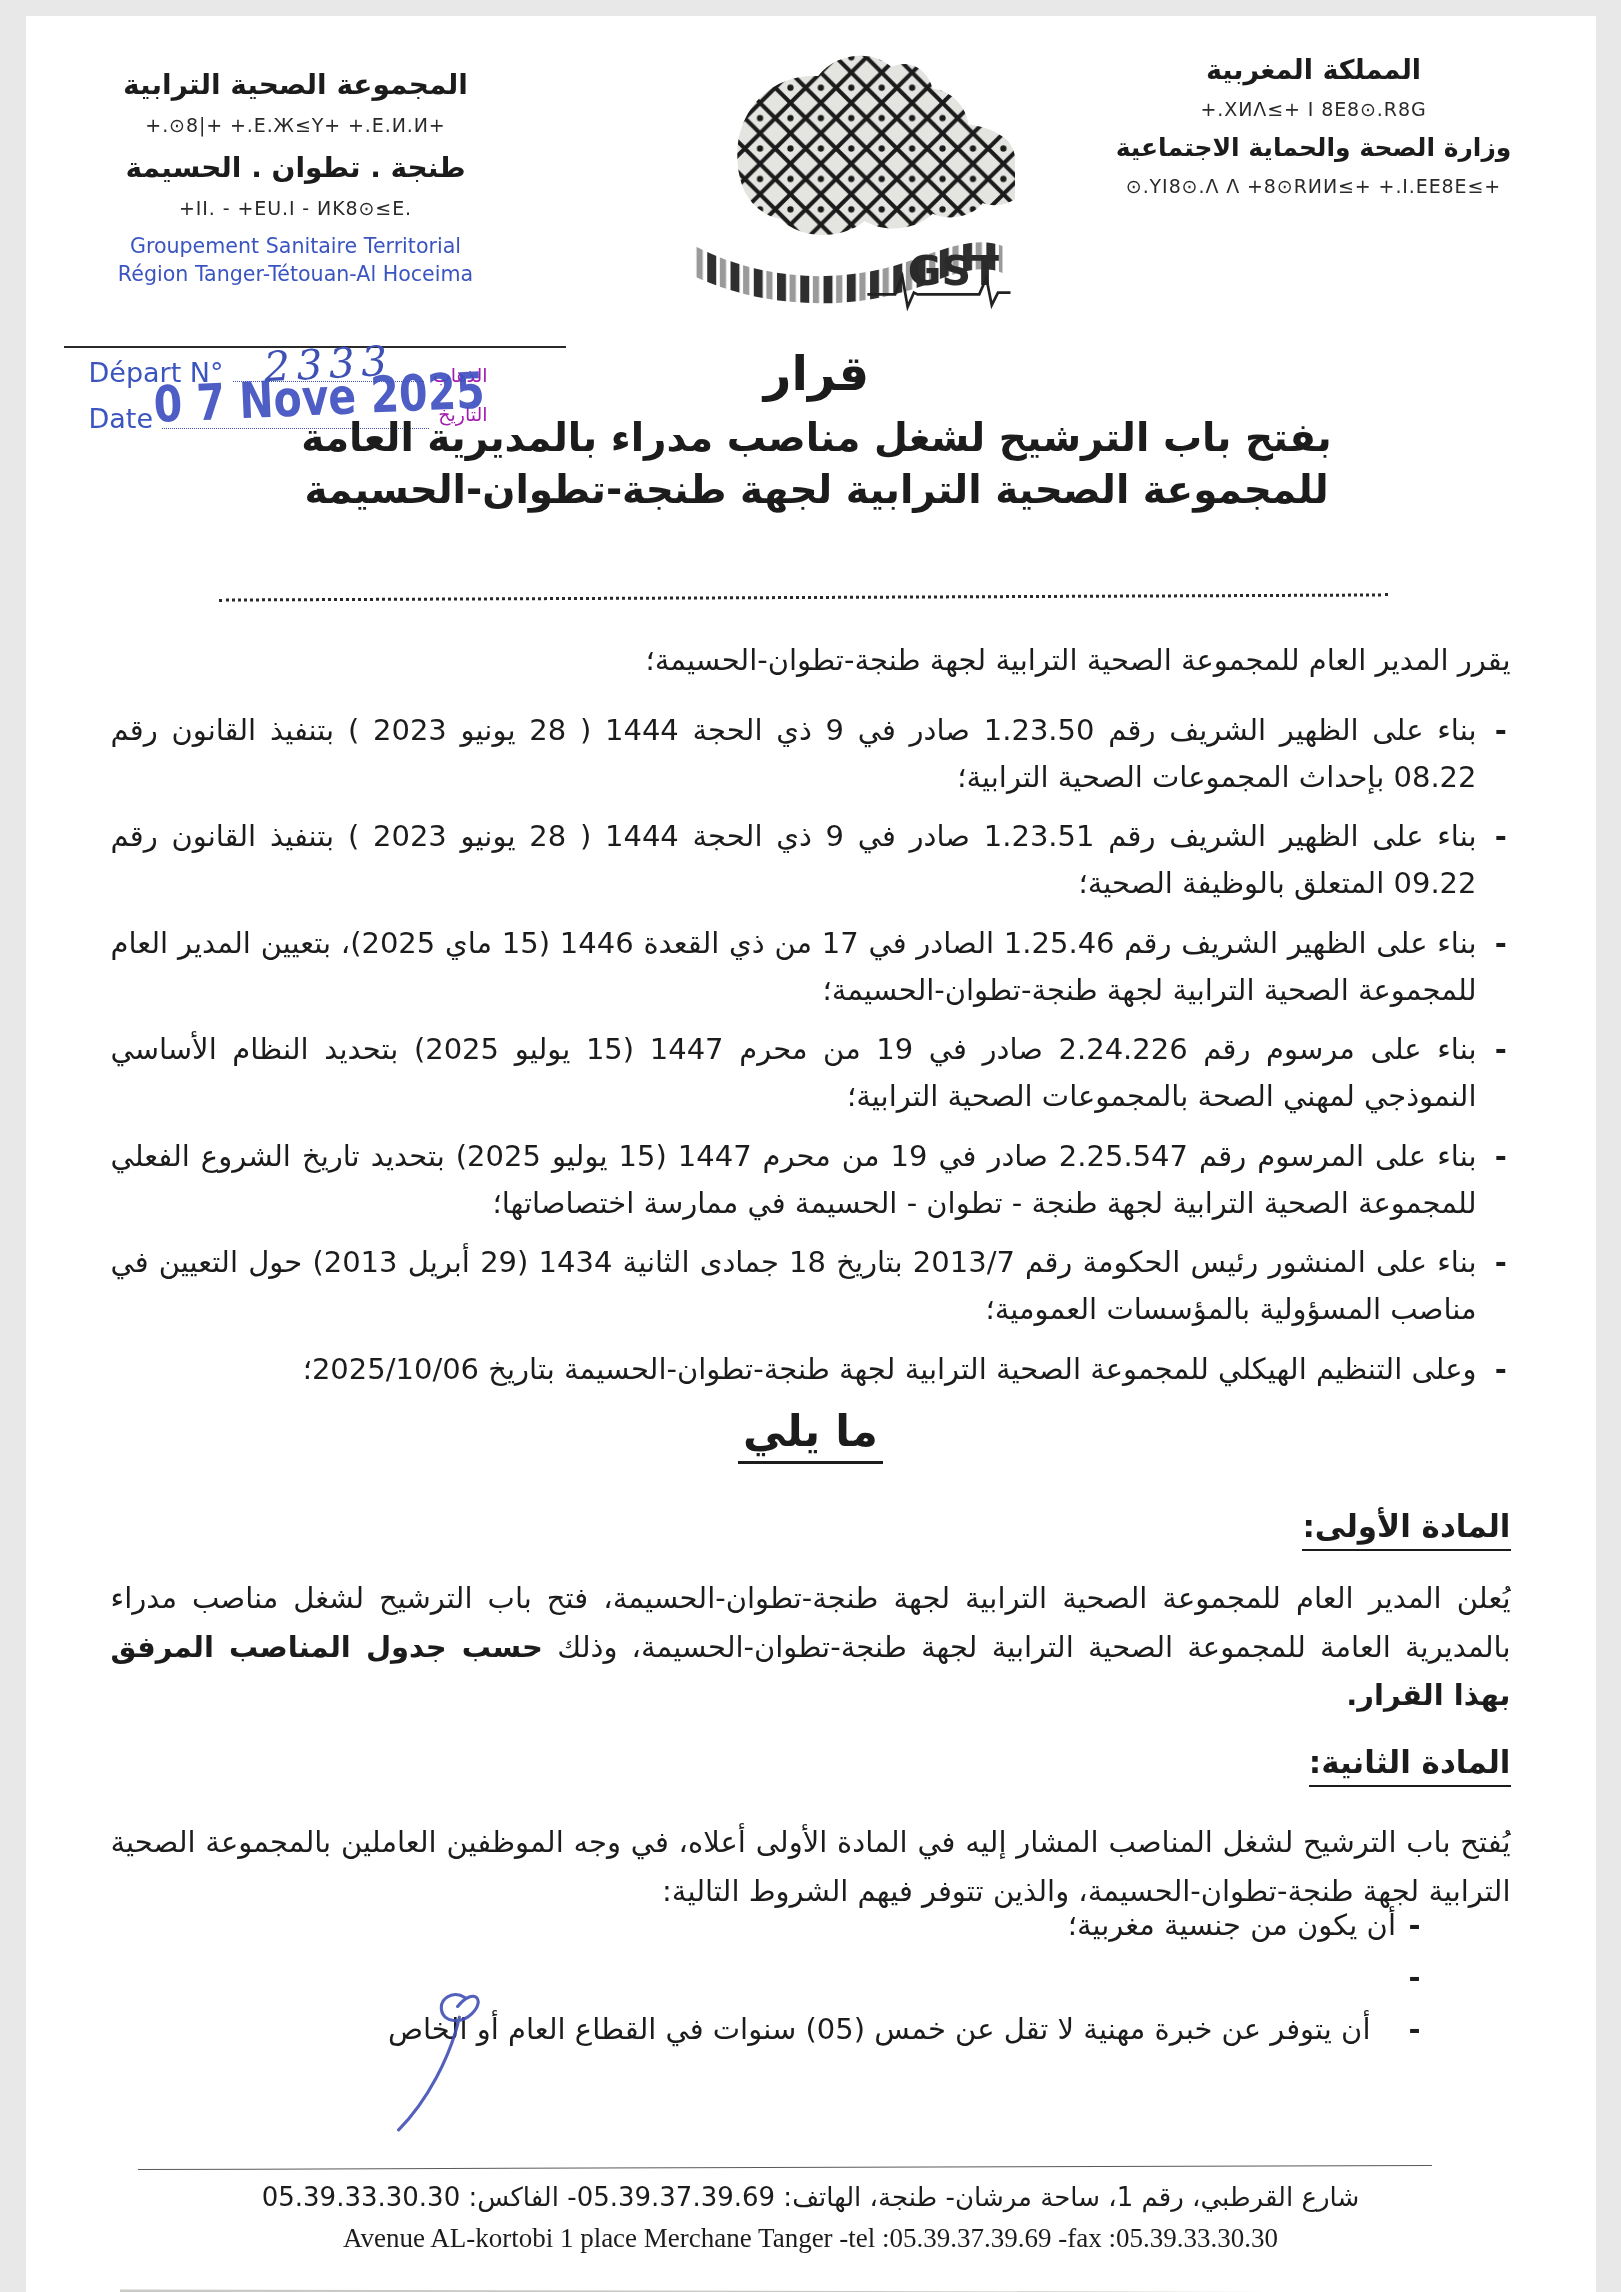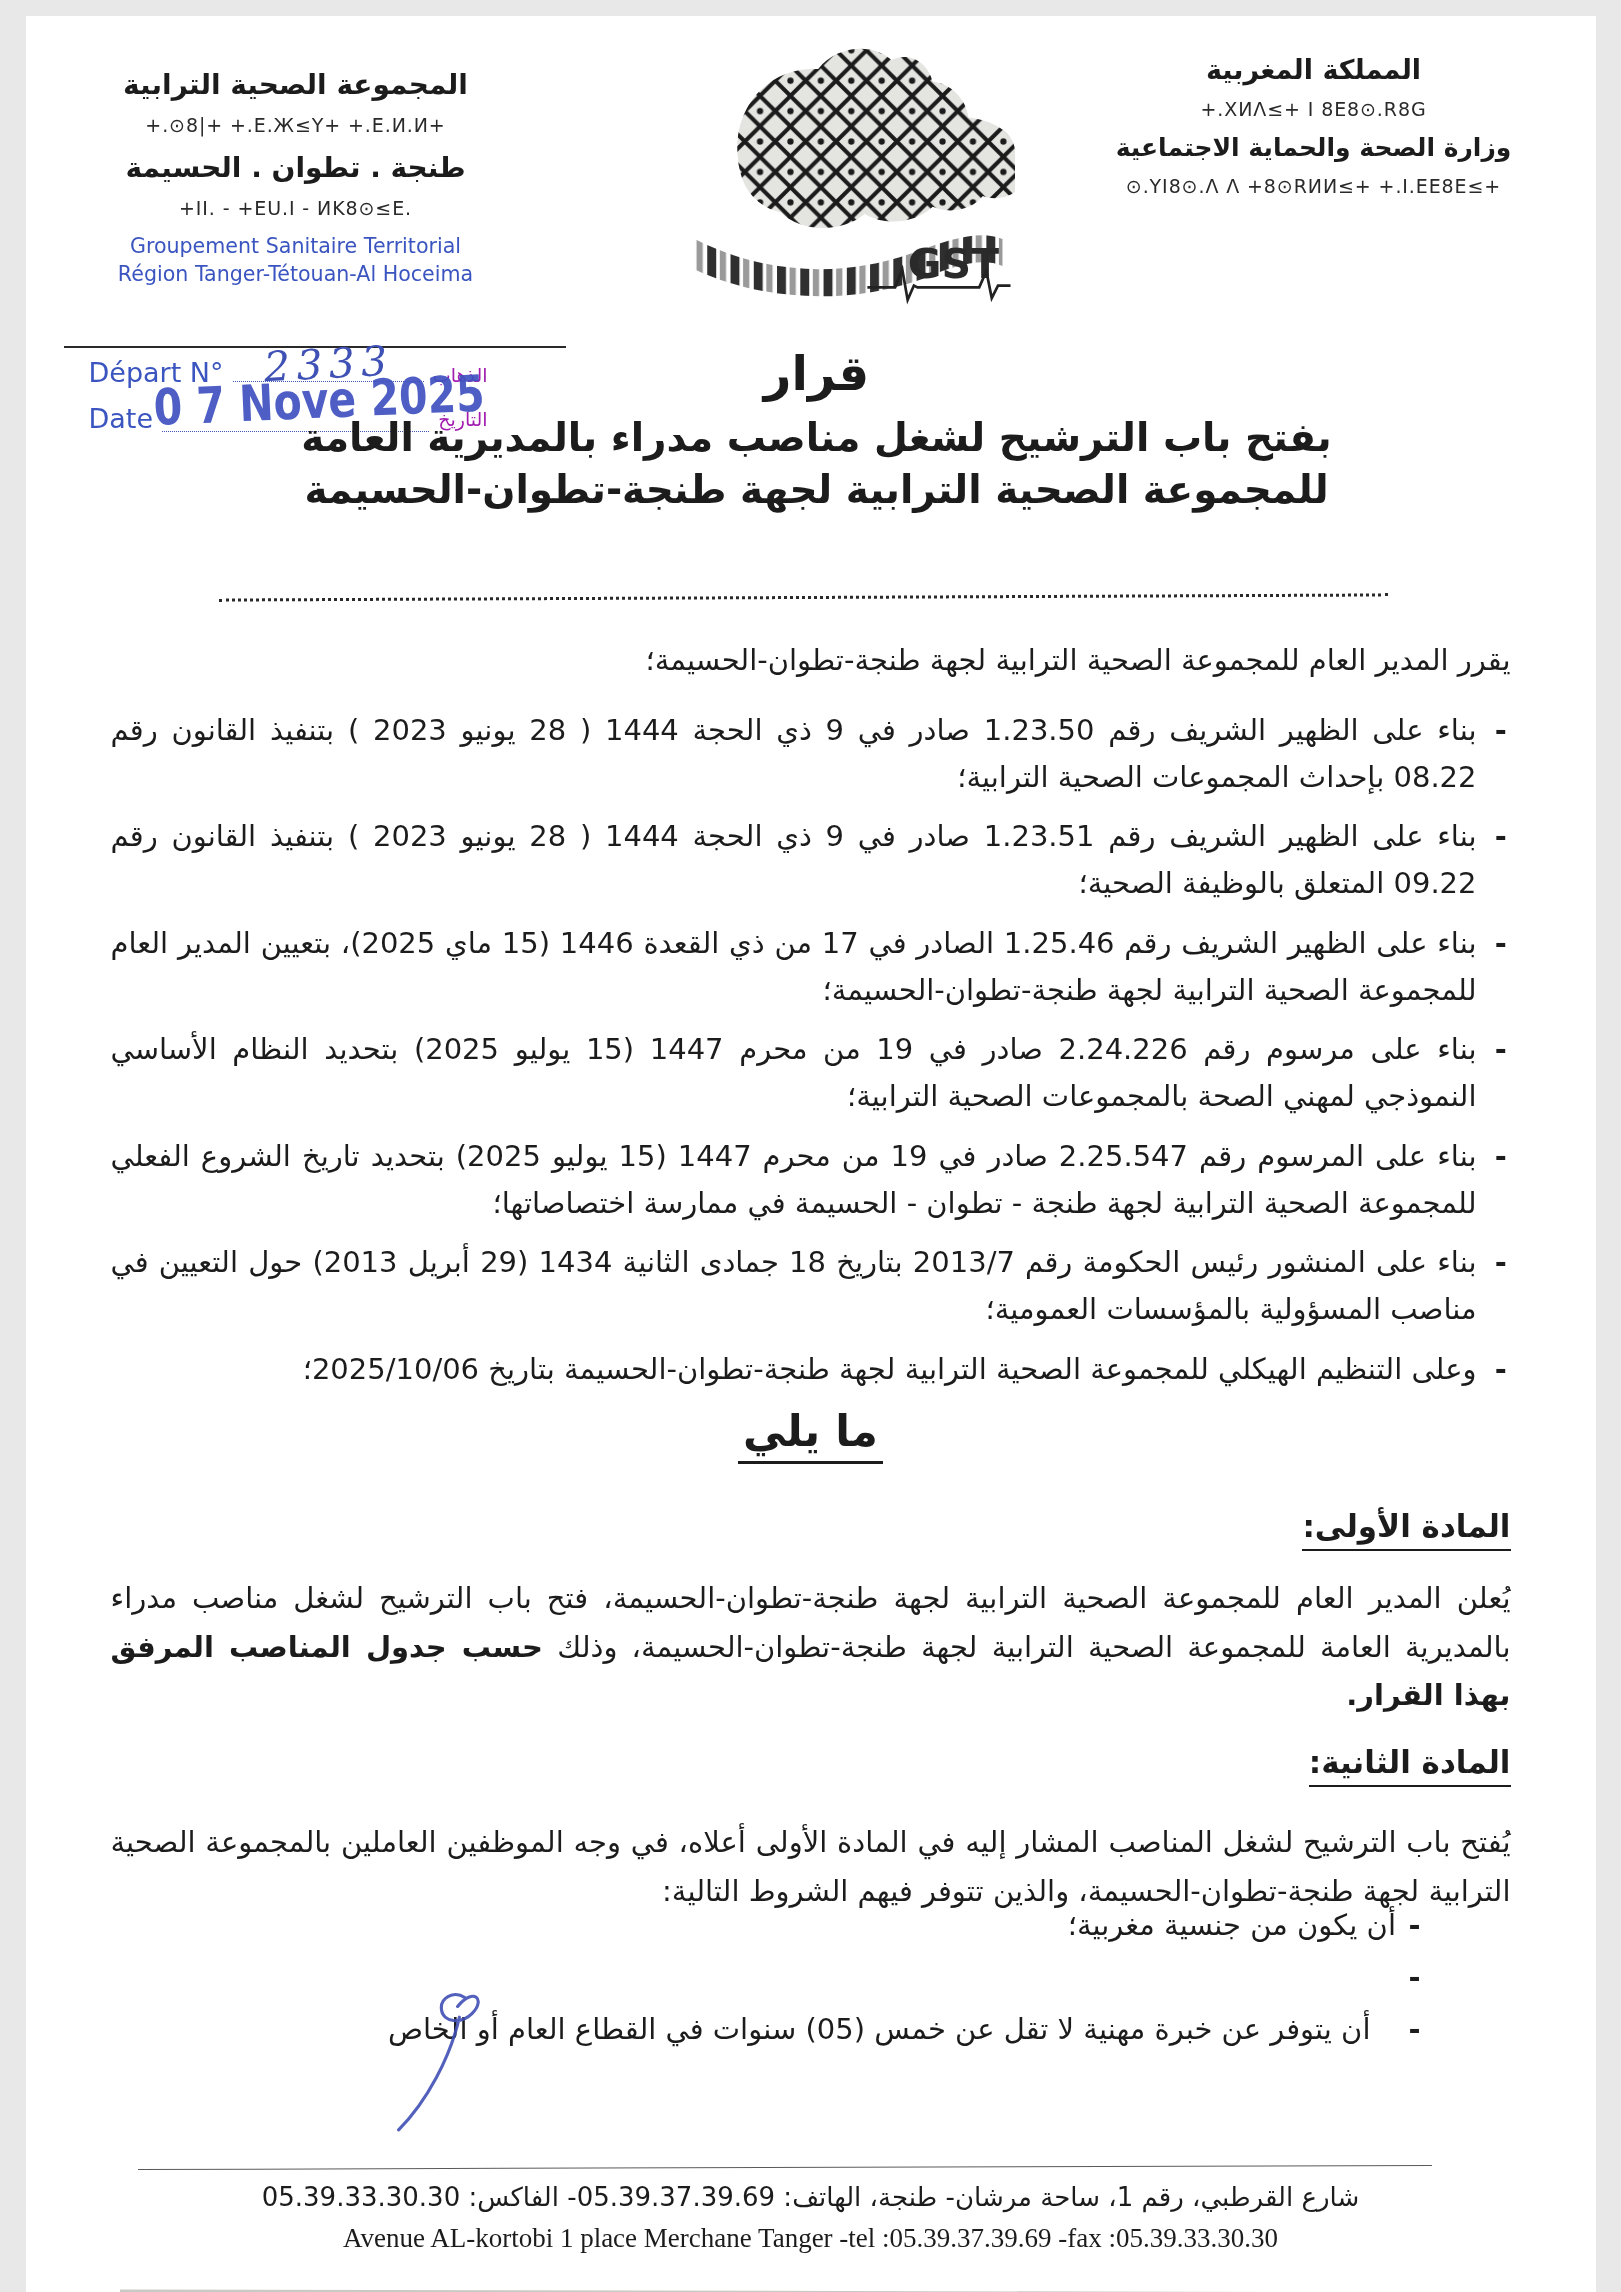--- a/index.html
+++ b/index.html
@@ -17,32 +17,32 @@
   .hdr-rule{position:absolute; left:38px; top:330px; width:502px; border-top:2.7px solid #2a2a2a;}
   .dep-row{position:absolute; left:63px; top:340px; width:399px; display:flex; align-items:baseline; gap:9px;}
   .dep-row .lbl,.date-row .lbl{color:#3b55c0; font-size:27px; white-space:nowrap;}
   .dotfill{flex:1; border-bottom:1.8px dotted #4054b8; height:25px; position:relative;}
   .handnum{
     position:absolute; left:31px; bottom:-7.2px; color:#3f51b5;
     font-family:"DejaVu Serif", serif; font-style:italic; font-size:41px;
     letter-spacing:6.3px; transform:rotate(-3deg); white-space:nowrap;
   }
   .ar-small{font-size:19px; color:#a21caf; direction:rtl; white-space:nowrap;}
-  .date-row{position:absolute; left:63px; top:387px; width:399px; display:flex; align-items:center; gap:9px;}
+  .date-row{position:absolute; left:63px; top:387px; width:399px; display:flex; align-items:flex-start; gap:9px;}
   .datestamp{
     position:absolute; left:-7.2px; top:-27px; color:#3f51c0; font-size:50px; font-weight:bold;
     white-space:nowrap; transform:rotate(-2.5deg) scaleX(0.82); transform-origin:left bottom;
     letter-spacing:0px; opacity:.92;
   }
   
   .hdr-right{position:absolute; right:49px; top:38px; width:466px; text-align:center;}
   .hdr-right .kingdom-ar{font-size:27px; font-weight:bold; direction:rtl;}
   .hdr-right .ministry-ar{font-size:25px; font-weight:bold; direction:rtl; margin-top:12.5px;}
   
-  .logo{position:absolute; left:658px; top:19px; width:331px; height:273px;}
+  .logo{position:absolute; left:658px; top:26px; width:331px; height:273px;}
   
   .title-block{position:absolute; left:12px; right:0; top:333px; text-align:center; direction:rtl;}
   .title-block .t1{font-size:48px; font-weight:bold; line-height:1;}
   .title-block .t2{font-size:39px; font-weight:bold; margin-top:18px;}
   .title-block .t3{font-size:39px; font-weight:bold; margin-top:7.2px;}
   .dotted-sep{position:absolute; left:193px; top:580px; width:1169px; border-top:3.6px dotted #2a2a2a; transform:rotate(-0.25deg);}
   
   .intro{position:absolute; left:85px; right:85px; top:627px; direction:rtl; text-align:right; font-size:29px;}
   .considerations{position:absolute; left:85px; right:85px; top:691px; direction:rtl;}
   .bullet{display:flex; gap:14.3px; margin-bottom:12.5px; font-size:29px; line-height:1.62;}

